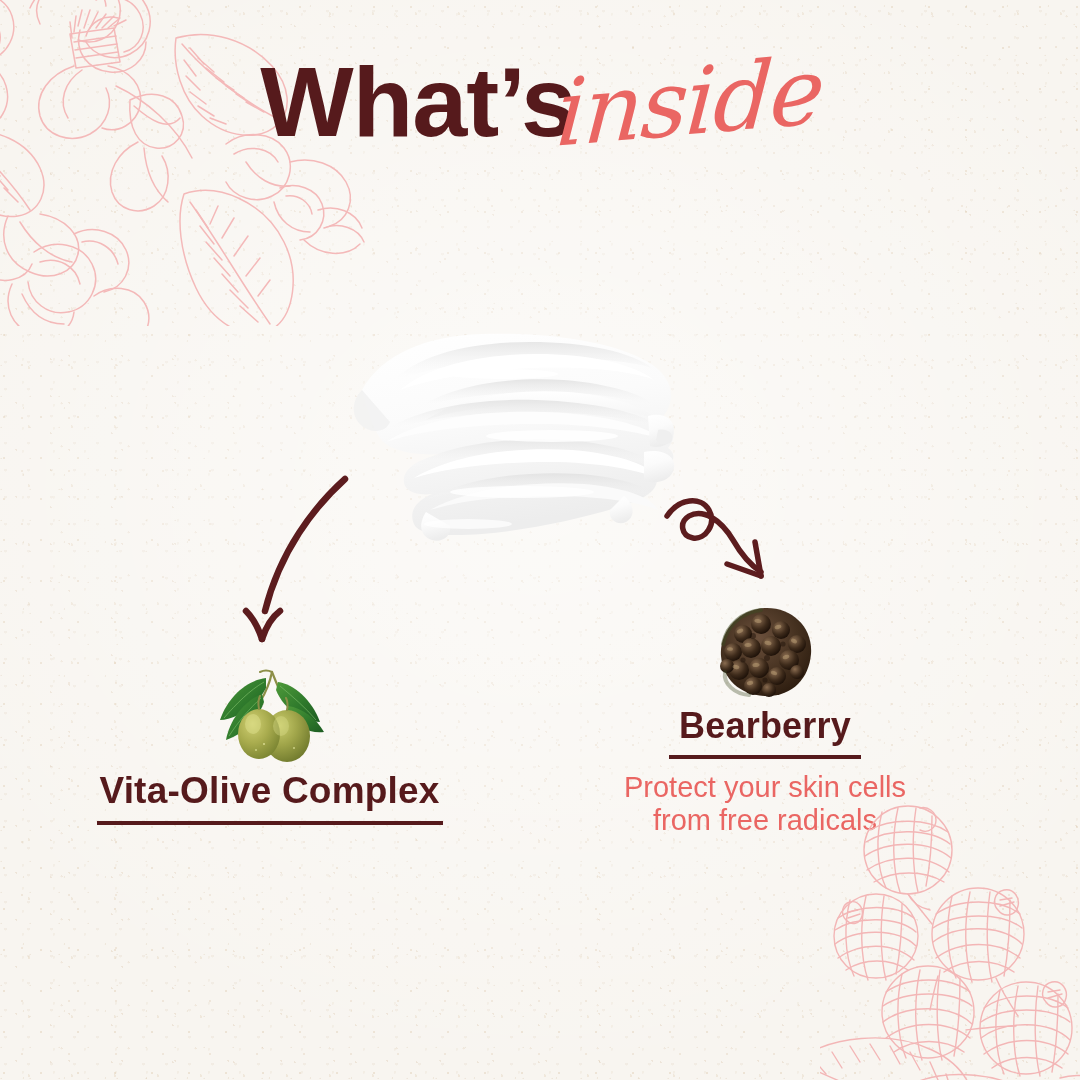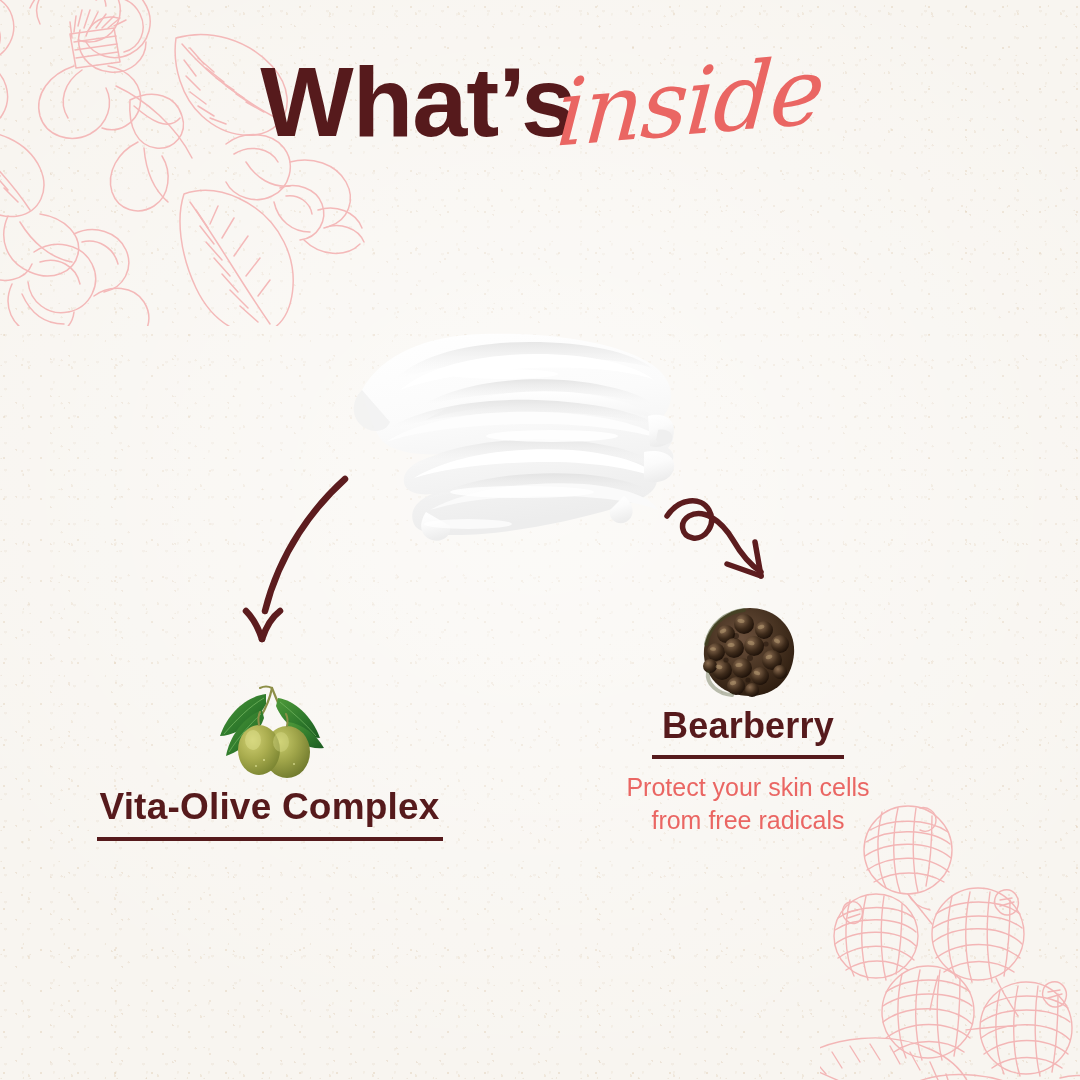--- a/index.html
+++ b/index.html
@@ -128,25 +128,25 @@
     height: 125px;
   }
 
   
   .ingredient {
     position: absolute;
     text-align: center;
   }
   #ingredient-olive {
     left: 57px;
-    top: 680px;
+    top: 664px;
     width: 425px;
   }
   #ingredient-bearberry {
-    left: 598px;
+    left: 615px;
     top: 600px;
     width: 300px;
   }
 
   .ingredient-icon {
     display: block;
     margin: 0 auto;
   }
   #olive-icon-wrap { height: 105px; }
   #bearberry-icon-wrap { height: 102px; }
@@ -166,21 +166,21 @@
     height: 4px;
     background: #561a1c;
     margin: 10px auto 0 auto;
     border: 0;
   }
   #olive-rule { width: 346px; }
   #bearberry-rule { width: 192px; }
 
   .ingredient-desc {
     font-family: "Liberation Sans", sans-serif;
-    font-size: 25px;
+    font-size: 29px;
     font-weight: 400;
     color: #ea6663;
     line-height: 33px;
     margin: 9px auto 0 auto;
     white-space: pre-line;
   }
   #olive-desc { width: 360px; }
   #bearberry-desc { width: 300px; margin-top: 12px; }
 </style>
 </head>

